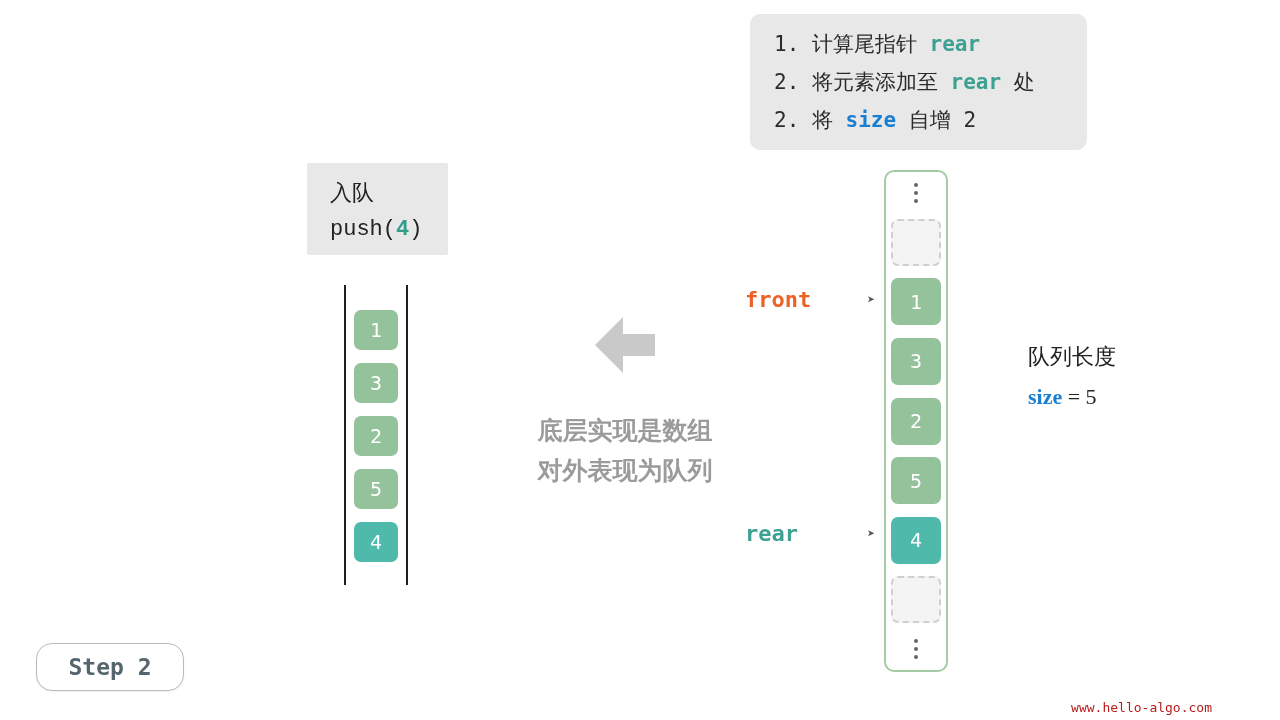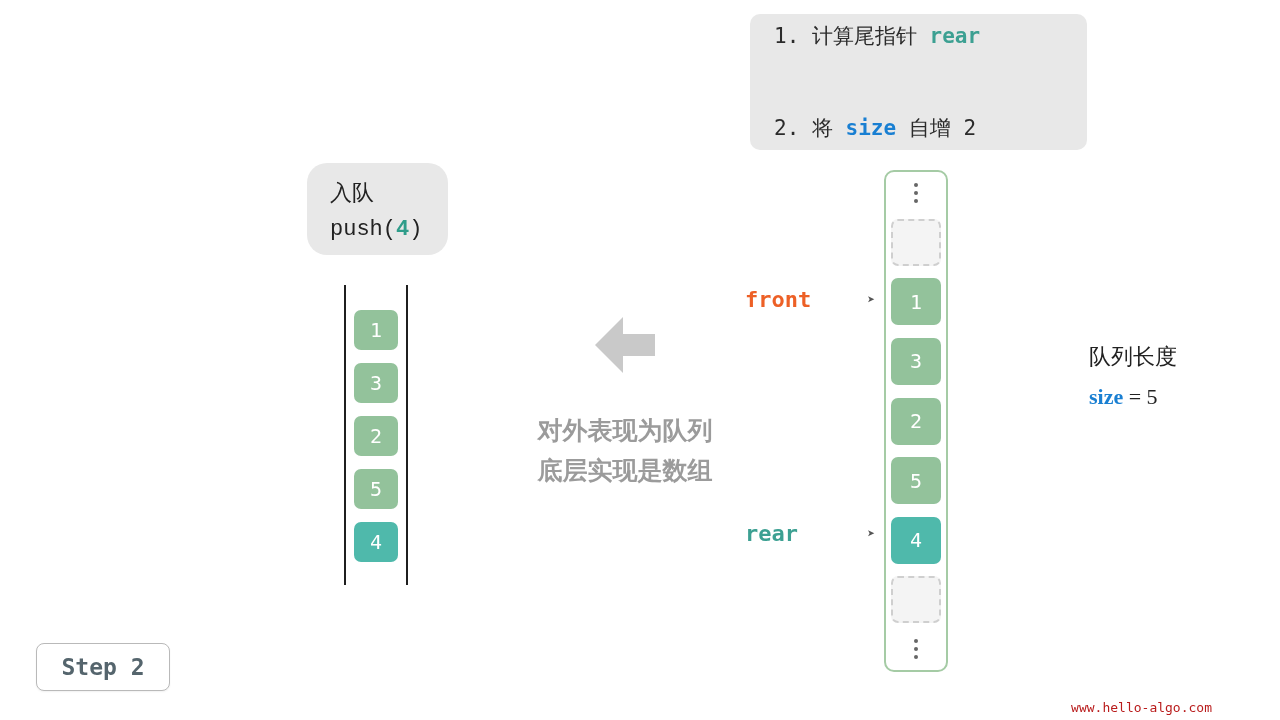--- a/index.html
+++ b/index.html
@@ -5,32 +5,32 @@
   html,body{margin:0;padding:0;background:#ffffff;}
   .canvas{
     position:relative;width:1280px;height:720px;overflow:hidden;background:#ffffff;
     font-family:"Liberation Sans",sans-serif;color:#222;
   }
 
   
   .instructions{
     position:absolute;left:750px;top:14px;width:337px;height:136px;
     background:#e8e8e8;border-radius:10px;box-sizing:border-box;
-    padding:8px 24px;display:flex;flex-direction:column;justify-content:space-between;
+    padding:16px 24px;display:flex;flex-direction:column;justify-content:space-between;
     font-size:21px;color:#2b2b2b;
   }
   .instr-line{white-space:pre;font-family:"DejaVu Sans Mono","Liberation Sans",sans-serif;}
   .kw{font-weight:bold;font-family:"DejaVu Sans Mono",monospace;}
   .kw-teal{color:#3ca092;}
   .kw-blue{color:#197fd2;}
 
   
   .op-box{
     position:absolute;left:307px;top:163px;width:141px;height:92px;
-    background:#e8e8e8;border-radius:20px;box-sizing:border-box;
+    background:#e8e8e8;border-radius:2px;box-sizing:border-box;
     padding:15px 0 0 23px;font-size:22px;color:#222;
   }
   .op-title{margin-bottom:9px;}
   .op-code{font-family:Liberation Mono, monospace;}
   .op-arg{font-weight:bold;color:#2f9d8a;}
 
   
   .aqueue{position:absolute;left:344px;top:285px;width:64px;height:300px;}
   .rail{position:absolute;top:0;bottom:0;width:2px;background:#1f1f1f;}
   .rail-left{left:0;}
@@ -68,47 +68,48 @@
   
   .pointer{
     position:absolute;display:flex;align-items:center;gap:9px;justify-content:space-between;
     width:130px;font-family:"DejaVu Sans Mono",monospace;font-weight:bold;font-size:22px;
   }
   .pointer .arrow-glyph{color:#555;font-size:13px;font-weight:normal;}
   .pointer-front{left:745px;top:287px;color:#ed6026;}
   .pointer-rear{left:745px;top:521px;color:#3ca092;}
 
   
-  .queue-info{position:absolute;left:1089px;top:342px;font-size:22px;color:#222;}
+  .queue-info{position:absolute;left:1028px;top:342px;font-size:22px;color:#222;}
   .queue-info .label{margin-bottom:12px;}
   .code-line{font-family:Liberation Serif, serif;white-space:pre;}
   .var-blue{color:#197fd2;font-weight:bold;}
 
   
   .step-box{
-    position:absolute;left:36px;top:643px;width:134px;height:48px;box-sizing:border-box;
-    background:#fff;border:1px solid #b9b9b9;border-radius:8px;
+    position:absolute;left:36px;top:643px;width:148px;height:48px;box-sizing:border-box;
+    background:#fff;border:1px solid #b9b9b9;border-radius:16px;
     display:flex;align-items:center;justify-content:center;
     font-family:"DejaVu Sans Mono",monospace;font-weight:bold;font-size:23px;color:#55656d;
     box-shadow:0 1px 2px rgba(0,0,0,0.06);
   }
 
   
   .watermark{
     position:absolute;right:68px;bottom:5px;font-size:13px;color:#b91c1c;
     font-family:"DejaVu Sans Mono",monospace;
   }
 </style>
 </head>
 <body>
 
 <div class="canvas">
 
   <div class="instructions">
     <div class="instr-line"><span>1. 计算尾指针 </span><span class="kw kw-teal">rear</span><span></span></div>
+    <div class="instr-line"><span>2. 将元素添加至 </span><span class="kw kw-teal">rear</span><span> 处</span></div>
     <div class="instr-line"><span>2. 将 </span><span class="kw kw-blue">size</span><span> 自增 2</span></div>
   </div>
 
   <div class="op-box">
     <div class="op-title">入队</div>
     <div class="op-code"><span>push(</span><span class="op-arg">4</span><span>)</span></div>
   </div>
 
   <div class="aqueue">
     <div class="rail rail-left"></div>
@@ -122,22 +123,22 @@
     </div>
   </div>
 
   <div class="big-arrow">
     <svg width="60" height="56" viewBox="0 0 60 56" xmlns="http://www.w3.org/2000/svg">
       <polygon points="0,28 28,0 28,17 60,17 60,39 28,39 28,56" fill="#c9c9c9"></polygon>
     </svg>
   </div>
 
   <div class="caption">
+    <div>底层实现是数组</div>
     <div>对外表现为队列</div>
-    <div>底层实现是数组</div>
   </div>
 
   <div class="array-box">
     <div class="ellipsis">
         <span class="dot"></span>
         <span class="dot"></span>
         <span class="dot"></span>
       </div>
     <div class="acell acell-empty"></div>
     <div class="acell fill-green">1</div>

